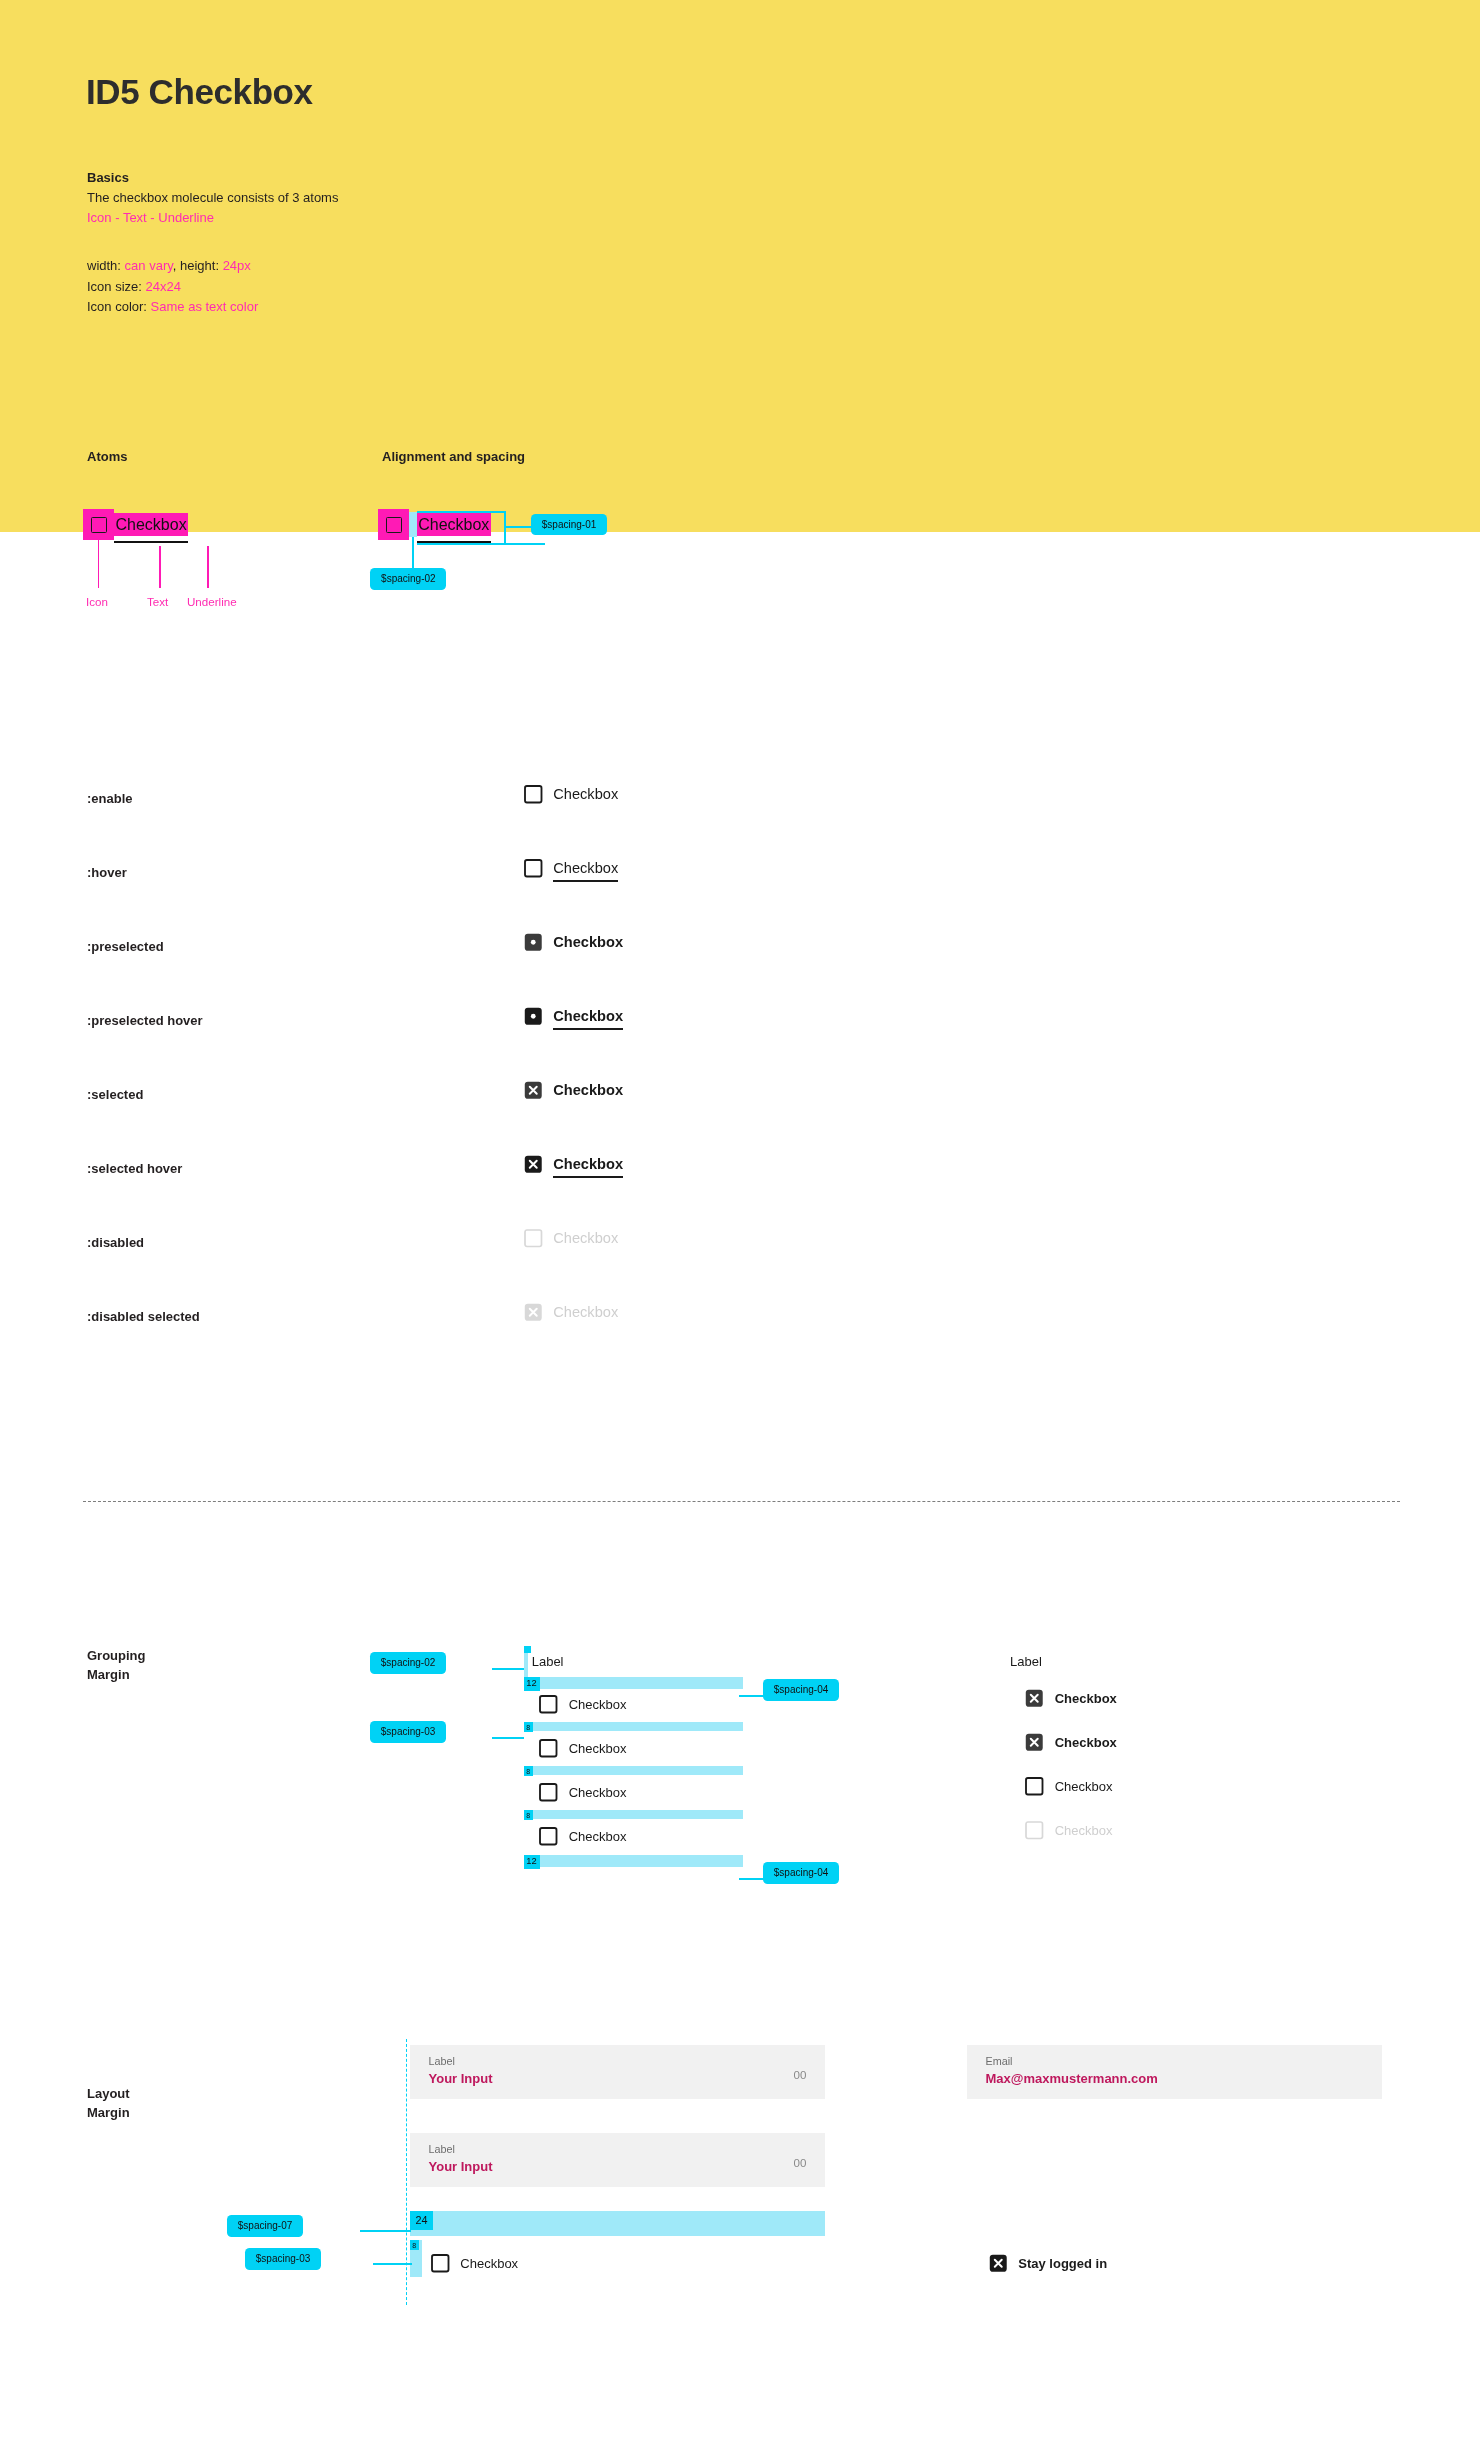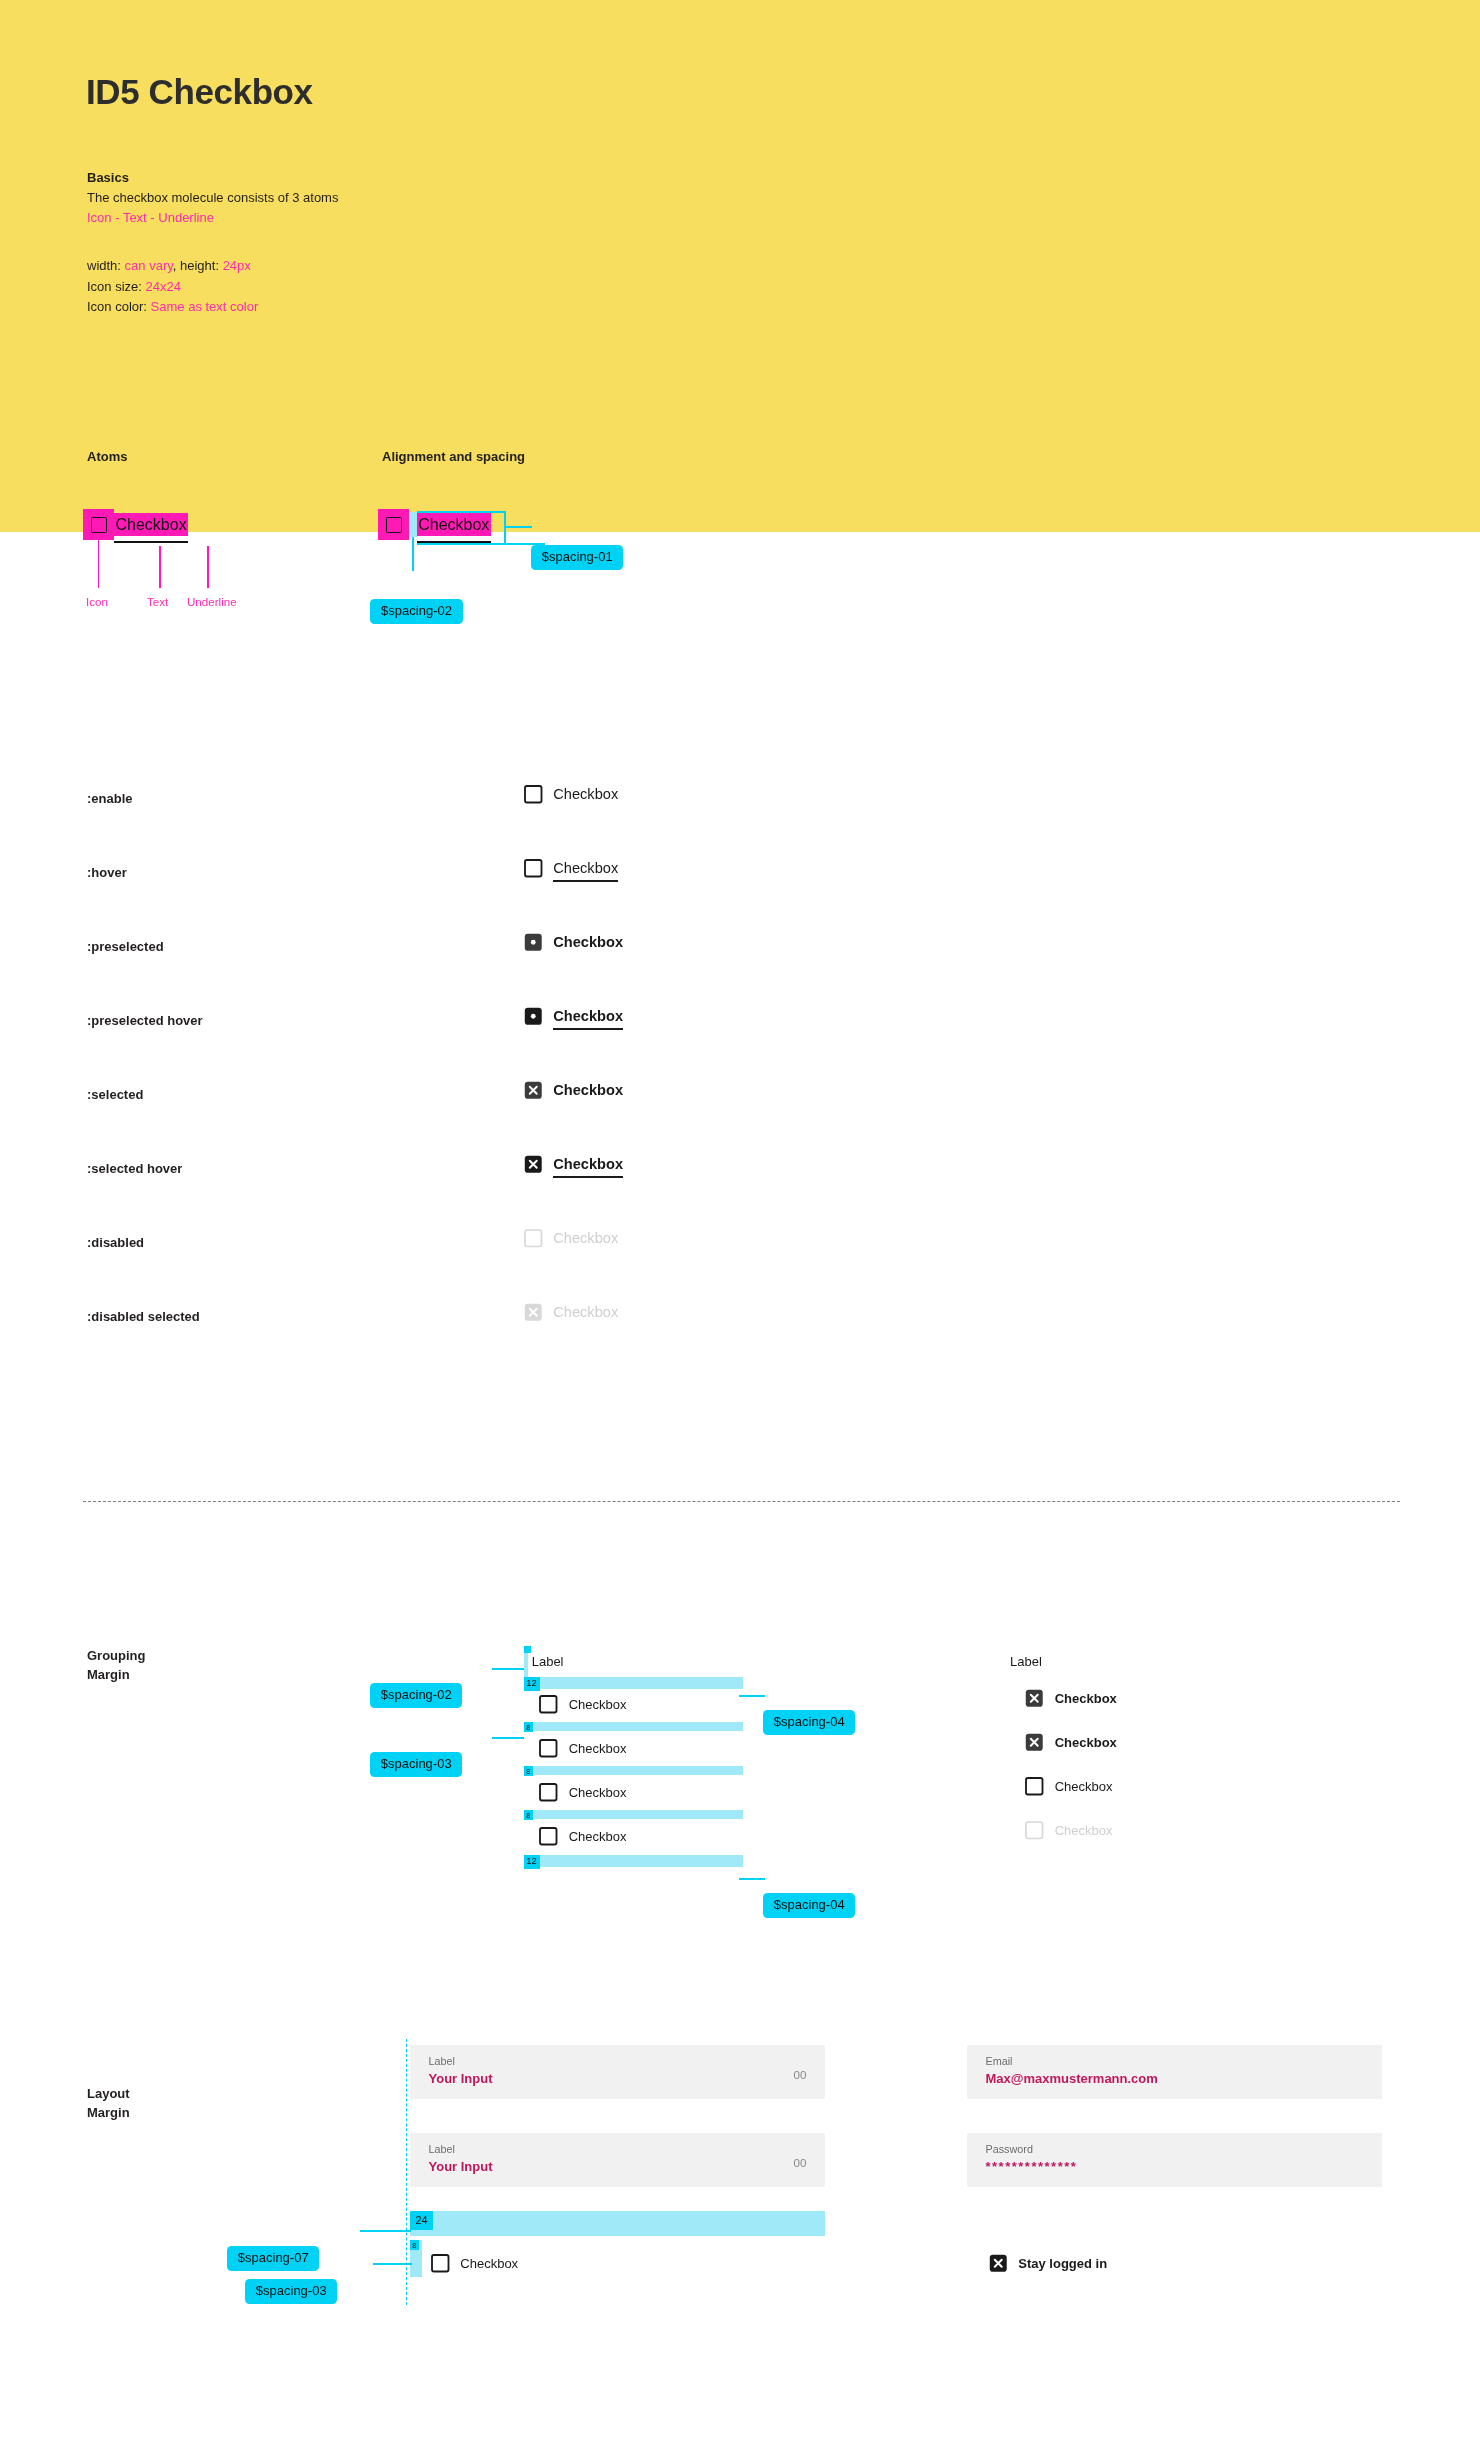--- a/index.html
+++ b/index.html
@@ -62,23 +62,22 @@
     background: transparent; display: block;
   }
 
   
   .leader { position: absolute; width: 1.5px; background: #ff1ab5; }
   .leg { position: absolute; font-size: 11.6px; color: #ff2bb1; }
 
   
   .chip {
     background: #00d2f5; color: #111; border-radius: 4.6px;
-    font-size: 13px; padding: 5.4px 10.8px; display: inline-block; white-space: nowrap;
+    font-size: 10px; padding: 5.4px 10.8px; display: inline-block; white-space: nowrap;
     line-height: 1.1;
-    margin-top: 31px;
   }
   .chip-abs { position: absolute; }
   .chip-line { position: absolute; background: #00d2f5; }
 
   .cyan-band { position: absolute; background: #9fe9f9; }
   .cyan-tag {
     position: absolute; background: #00d2f5; color: #111;
     font-size: 9.3px; line-height: 1; padding: 2.3px 3.1px 2.3px 2.3px;
   }
   .cyan-tag.small { font-size: 7px; padding: 1.5px 2.3px; }
@@ -464,24 +463,20 @@
         </svg>
     </span>
     <span class="t">Checkbox</span>
   </div>
 
   <div class="field" style="left:967px; top:2045px;">
     <span class="lab">Email</span>
     <span class="val">Max@maxmustermann.com</span>
   </div>
 
-  <div class="field" style="left:967px; top:2133px;">
-    <span class="lab">Password</span>
-    <span class="val" style="letter-spacing:1.5px;">**************</span>
-  </div>
 
   <div class="grp-row bold" style="position:absolute; left:989px; top:2254px;">
     <span class="ic">
       <svg width="18.5" height="18.5" viewBox="0 0 24 24">
           <rect x="1" y="1" width="22" height="22" rx="4" fill="#1a1a1a"></rect>
           <path d="M7.5 7.5 L16.5 16.5 M16.5 7.5 L7.5 16.5" stroke="#ffffff" stroke-width="2.6" stroke-linecap="round"></path>
         </svg>
     </span>
     <span class="t">Stay logged in</span>
   </div>

